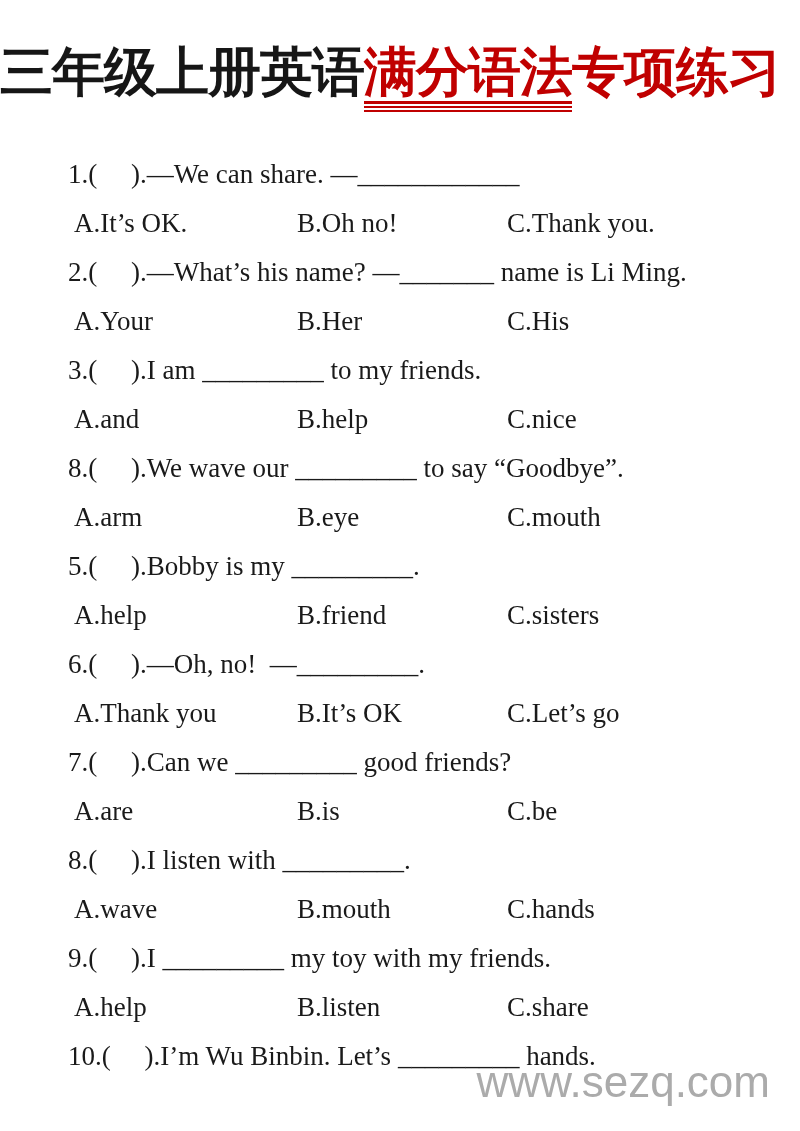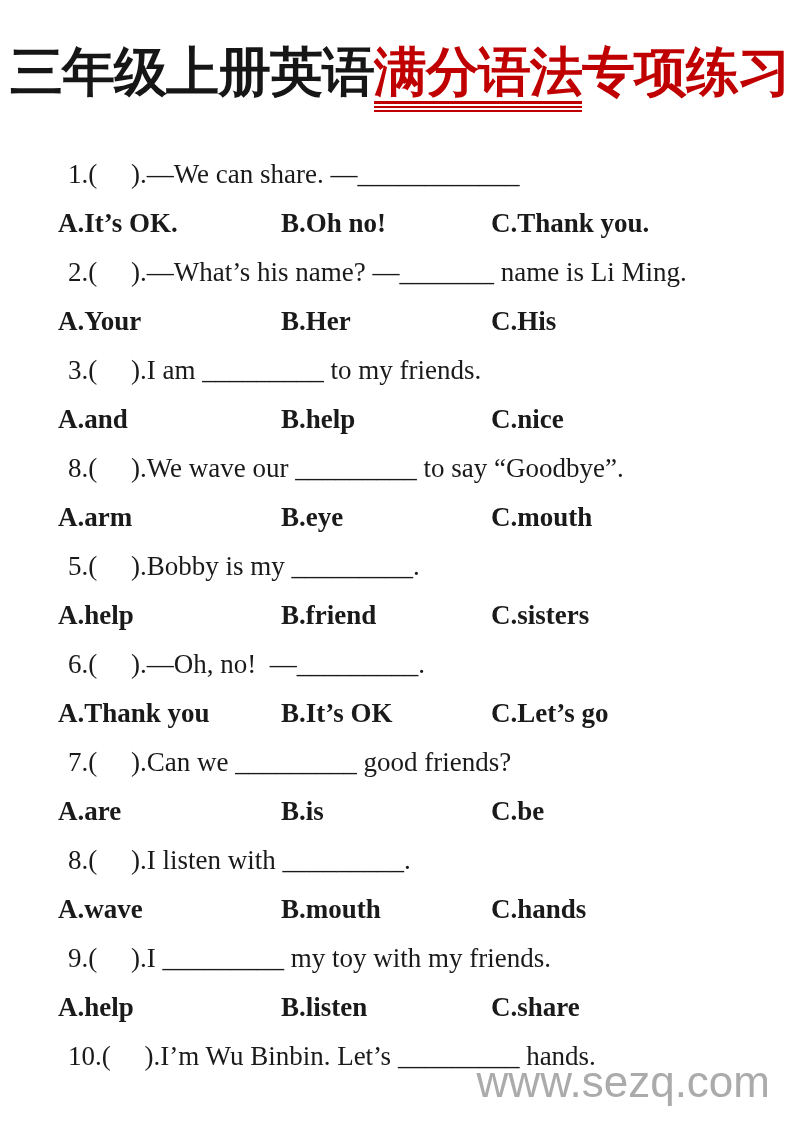--- a/index.html
+++ b/index.html
@@ -17,21 +17,21 @@
     font-family: "Liberation Serif", "DejaVu Serif", serif;
     color: var(--text);
   }
 
   
   .title {
     position: absolute;
     top: 38px;
     left: 0;
     width: 800px;
-    text-align: center;
+    text-align: left;
     font-size: 53px;
     font-weight: 900;
     letter-spacing: -1px;
     line-height: 1.25;
     white-space: nowrap;
     font-family: "DejaVu Serif", "Liberation Serif", serif;
   }
   .title .t-black { color: #161616; }
   .title .t-red   { color: var(--accent); }
   .title .t-underlined {
@@ -67,25 +67,24 @@
   .q-line {
     height: 49px;
     line-height: 49px;
     padding-left: 68px;
     font-size: 27px;
     white-space: pre;
   }
   .opts {
     height: 49px;
     line-height: 49px;
-    padding-left: 58px;
+    padding-left: 74px;
     display: flex;
     font-size: 27px;
     white-space: pre;
-    font-weight: bold;
   }
   .opt-a { width: 223px; }
   .opt-b { width: 210px; }
   .opt-c { flex: 1; }
 
   
   .watermark {
     position: absolute;
     top: 1058px;
     right: 30px;

